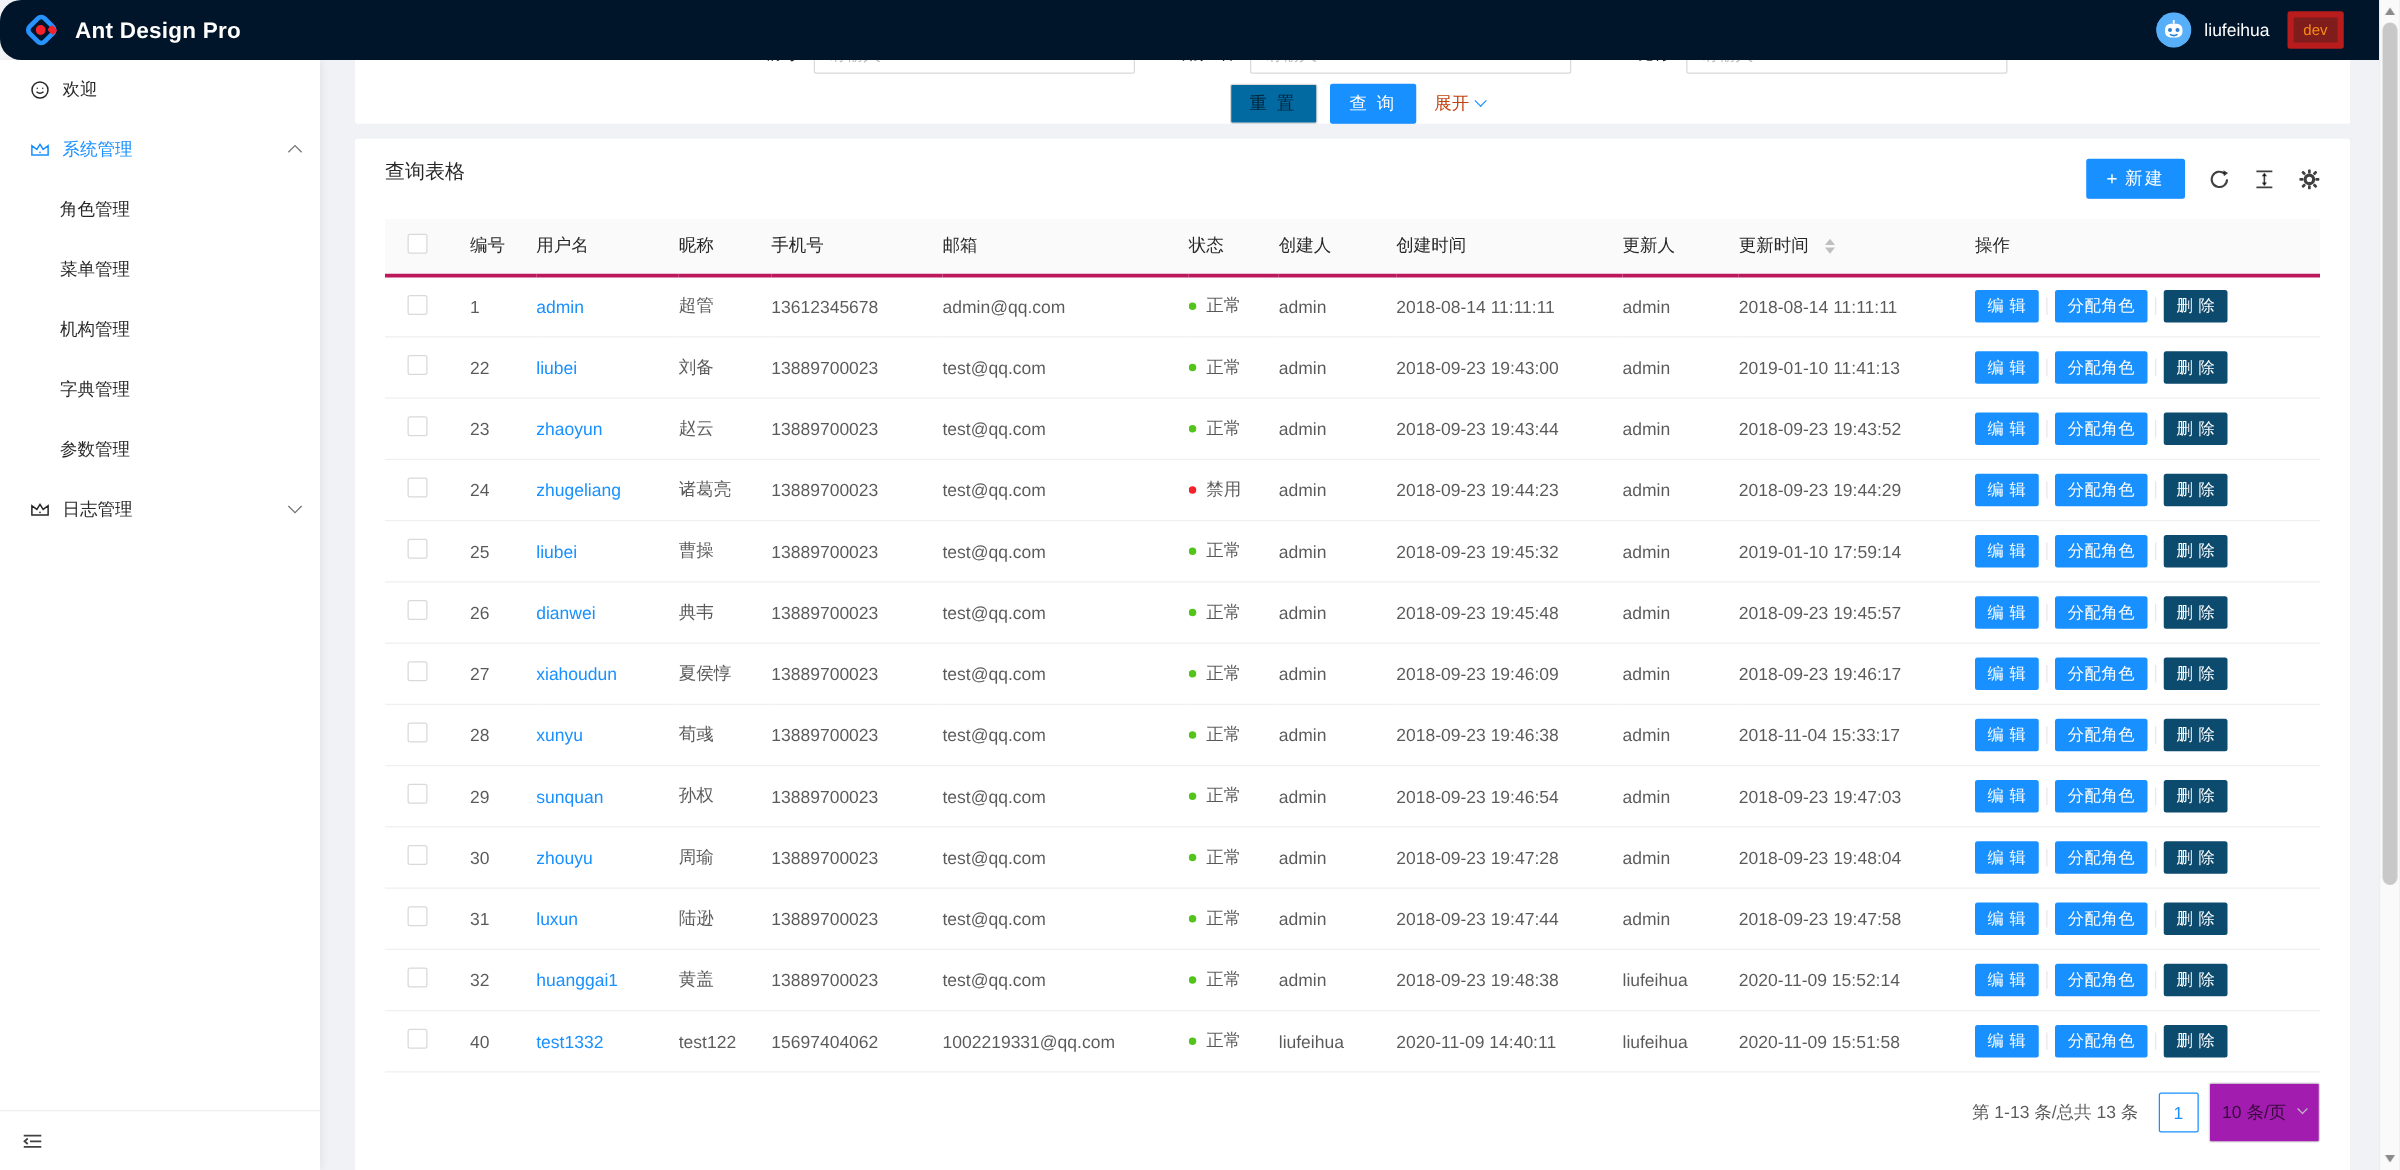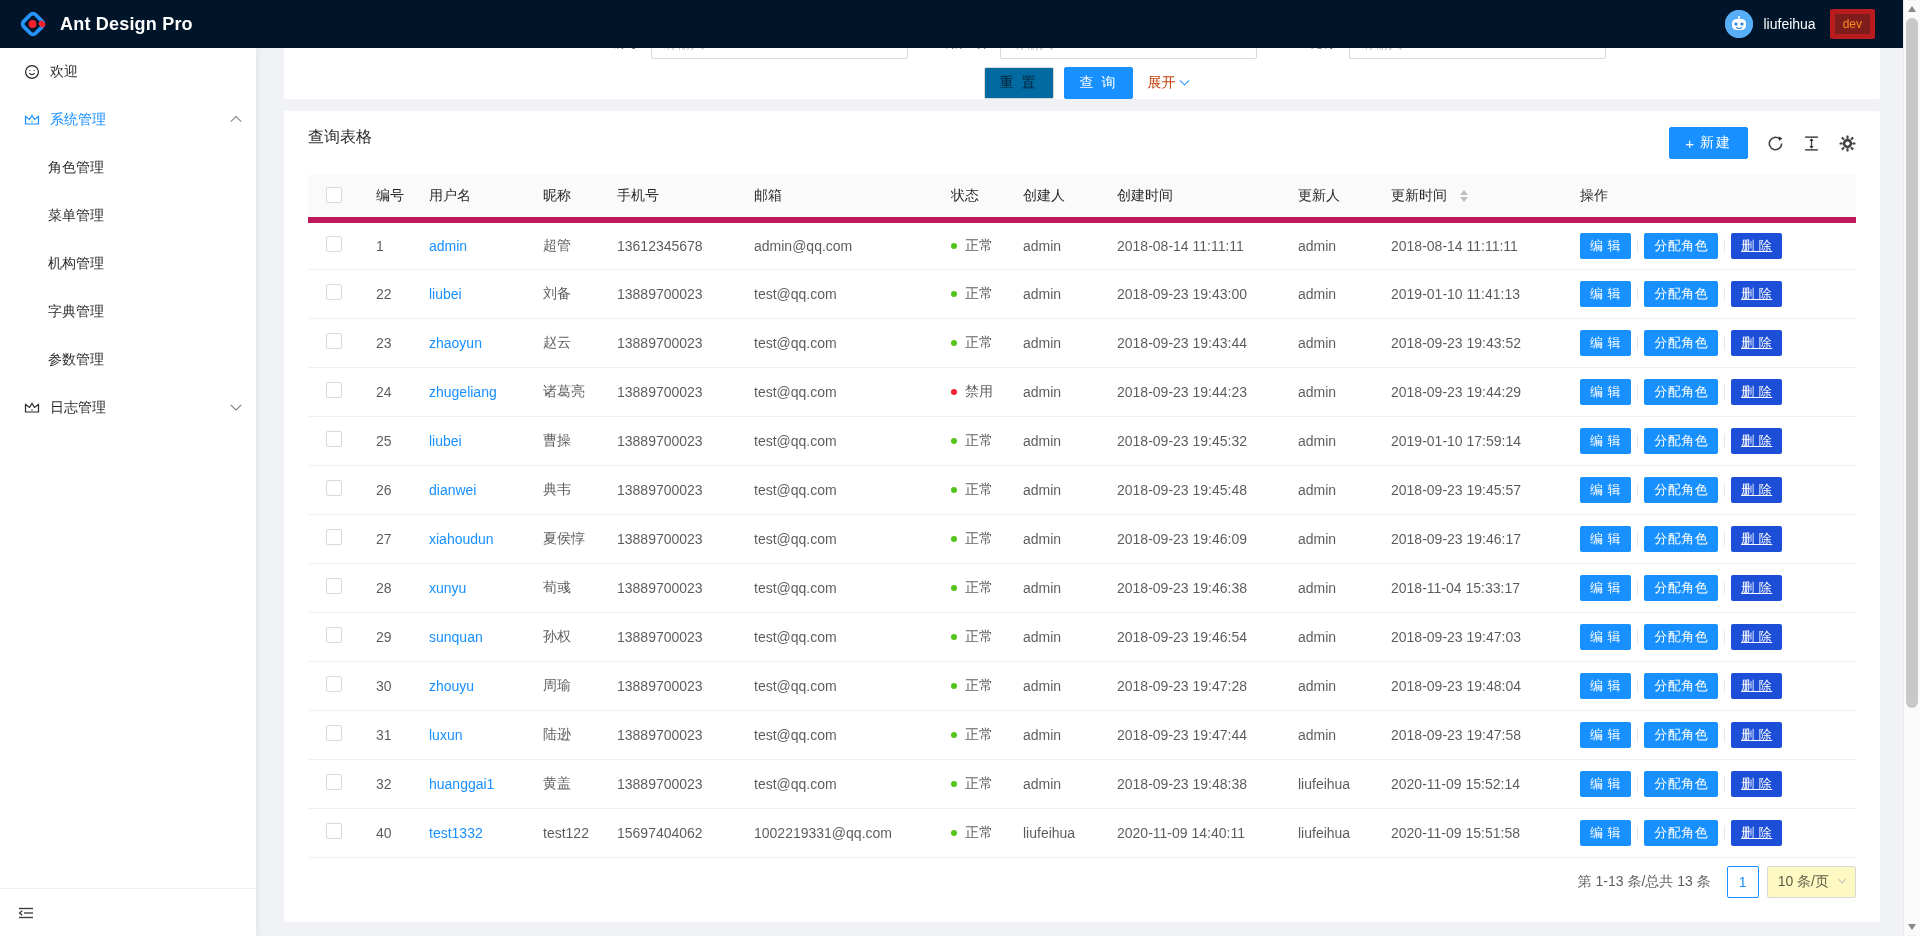--- a/index.html
+++ b/index.html
@@ -1,21 +1,21 @@
 <!DOCTYPE html>
 <html><head>
 <meta charset="utf-8">
 <style>
   * { margin:0; padding:0; box-sizing:border-box; }
   html,body { width:1920px; height:936px; overflow:hidden; background:#f0f2f5;
     font-family:"Liberation Sans","DejaVu Sans",sans-serif; font-size:14px; color:rgba(0,0,0,0.65); }
 
   
   .topbar { position:fixed; top:0; left:0; width:1920px; height:48px; background:#001529;
-    display:flex; align-items:center; justify-content:space-between; padding:0 45px 0 18px; z-index:50; }
+    display:flex; align-items:center; justify-content:space-between; padding:0 45px 0 18px; z-index:50;border-radius:17px; }
   .topbar-left { display:flex; align-items:center; }
   .app-title { color:#fff; font-size:18px; font-weight:bold; margin-left:12px; letter-spacing:0.2px; }
   .topbar-right { display:flex; align-items:center; }
   .avatar { width:28px; height:28px; border-radius:50%; overflow:hidden; background:#62b0f6; }
   .user-name { color:#fff; margin:0 14px 0 10px; font-size:14px; }
   .env-tag { background:#7f1d1d; border:5px solid #b91c1c; color:#fa8c16; font-size:12px;
     padding:1px 8px; border-radius:2px; line-height:18px; }
 
   
   .sidebar { position:fixed; top:48px; left:0; bottom:0; width:256px; background:#fff;
@@ -59,42 +59,42 @@
   .table-toolbar { display:flex; align-items:flex-start; justify-content:space-between; padding:16px 24px; }
   .table-title { font-size:16px; font-weight:500; color:rgba(0,0,0,0.85); }
   .toolbar-right { display:flex; align-items:center; }
   .btn-new { letter-spacing:1px; }
   .btn-new .plus { font-size:15px; margin-right:6px; letter-spacing:0; }
   .tool-icon { width:17px; height:17px; margin-left:19px; color:rgba(0,0,0,0.75); cursor:pointer; display:inline-flex; }
 
   .table-wrap { padding:0 24px; }
   table { width:100%; border-collapse:collapse; table-layout:fixed; }
   thead th { background:#fafafa; height:45px; font-weight:500; color:rgba(0,0,0,0.85);
-    text-align:left; border-bottom:6px solid #be185d; font-size:14px; }
+    text-align:left; border-bottom:3px solid #be185d; font-size:14px; }
   tbody td { height:49px; border-bottom:1px solid #f0f0f0; font-size:14px; color:rgba(0,0,0,0.65);
     white-space:nowrap; overflow:hidden; }
   .c-check { text-align:left; padding-left:18px !important; }
   .checkbox { width:16px; height:16px; border:1px solid #d9d9d9; border-radius:2px; background:#fff; display:inline-block; cursor:pointer; }
   a.user-link { color:#1890ff; text-decoration:none; cursor:pointer; }
   .status-dot { width:6px; height:6px; border-radius:50%; display:inline-block; margin-right:8px; vertical-align:middle; }
   .sorter { display:inline-flex; flex-direction:column; margin-left:9px; vertical-align:middle; }
   .caret-up { width:0; height:0; border-left:4px solid transparent; border-right:4px solid transparent; border-bottom:5px solid #bfbfbf; margin-bottom:2px; }
   .caret-down { width:0; height:0; border-left:4px solid transparent; border-right:4px solid transparent; border-top:5px solid #bfbfbf; }
   .btn-mini { height:26px; padding:0 10px; border-radius:2px; font-size:13px; color:#fff; border:none;
     cursor:pointer; font-family:inherit; letter-spacing:0.5px; }
   .btn-mini.primary { background:#1890ff; }
-  .btn-mini.danger { background:#1d4ed8;text-decoration:underline; }
+  .btn-mini.danger { background:#0c4a6e; }
   .vdiv { display:inline-block; width:1px; height:14px; background:#e8e8e8; margin:0 6px; vertical-align:middle; }
 
   
   .pagination { display:flex; align-items:center; justify-content:flex-end; margin-top:8px; padding-right:24px; }
   .pg-total { margin-right:16px; color:rgba(0,0,0,0.65); }
   .pg-item { min-width:32px; height:32px; border:1px solid #1890ff; color:#1890ff; border-radius:2px;
     background:#fff; display:inline-flex; align-items:center; justify-content:center; cursor:pointer; }
-  .pg-select { height:32px; border:1px solid #d9d9d9; border-radius:2px; background:#fef9c3; margin-left:8px;
+  .pg-select { height:48px; border:1px solid #d9d9d9; border-radius:2px; background:#a21caf; margin-left:8px;
     padding:0 10px; display:inline-flex; align-items:center; cursor:pointer; color:rgba(0,0,0,0.65); }
   .pg-select .chev { width:6px; height:6px; margin-left:10px; border-color:#bfbfbf; }
 
   
   .scrollbar { position:fixed; right:0; top:0; bottom:0; width:17px; background:#fafafa;
     border-left:1px solid #ebebeb; z-index:100; }
   .sb-arrow { position:absolute; left:4px; width:0; height:0; border-left:4px solid transparent; border-right:4px solid transparent; }
   .sb-arrow.up { top:6px; border-bottom:6px solid #8a8a8a; }
   .sb-arrow.down { bottom:6px; border-top:6px solid #8a8a8a; }
   .sb-thumb { position:absolute; left:2px; width:12px; top:18px; height:690px; background:#c8c8c8; border-radius:6px; }

